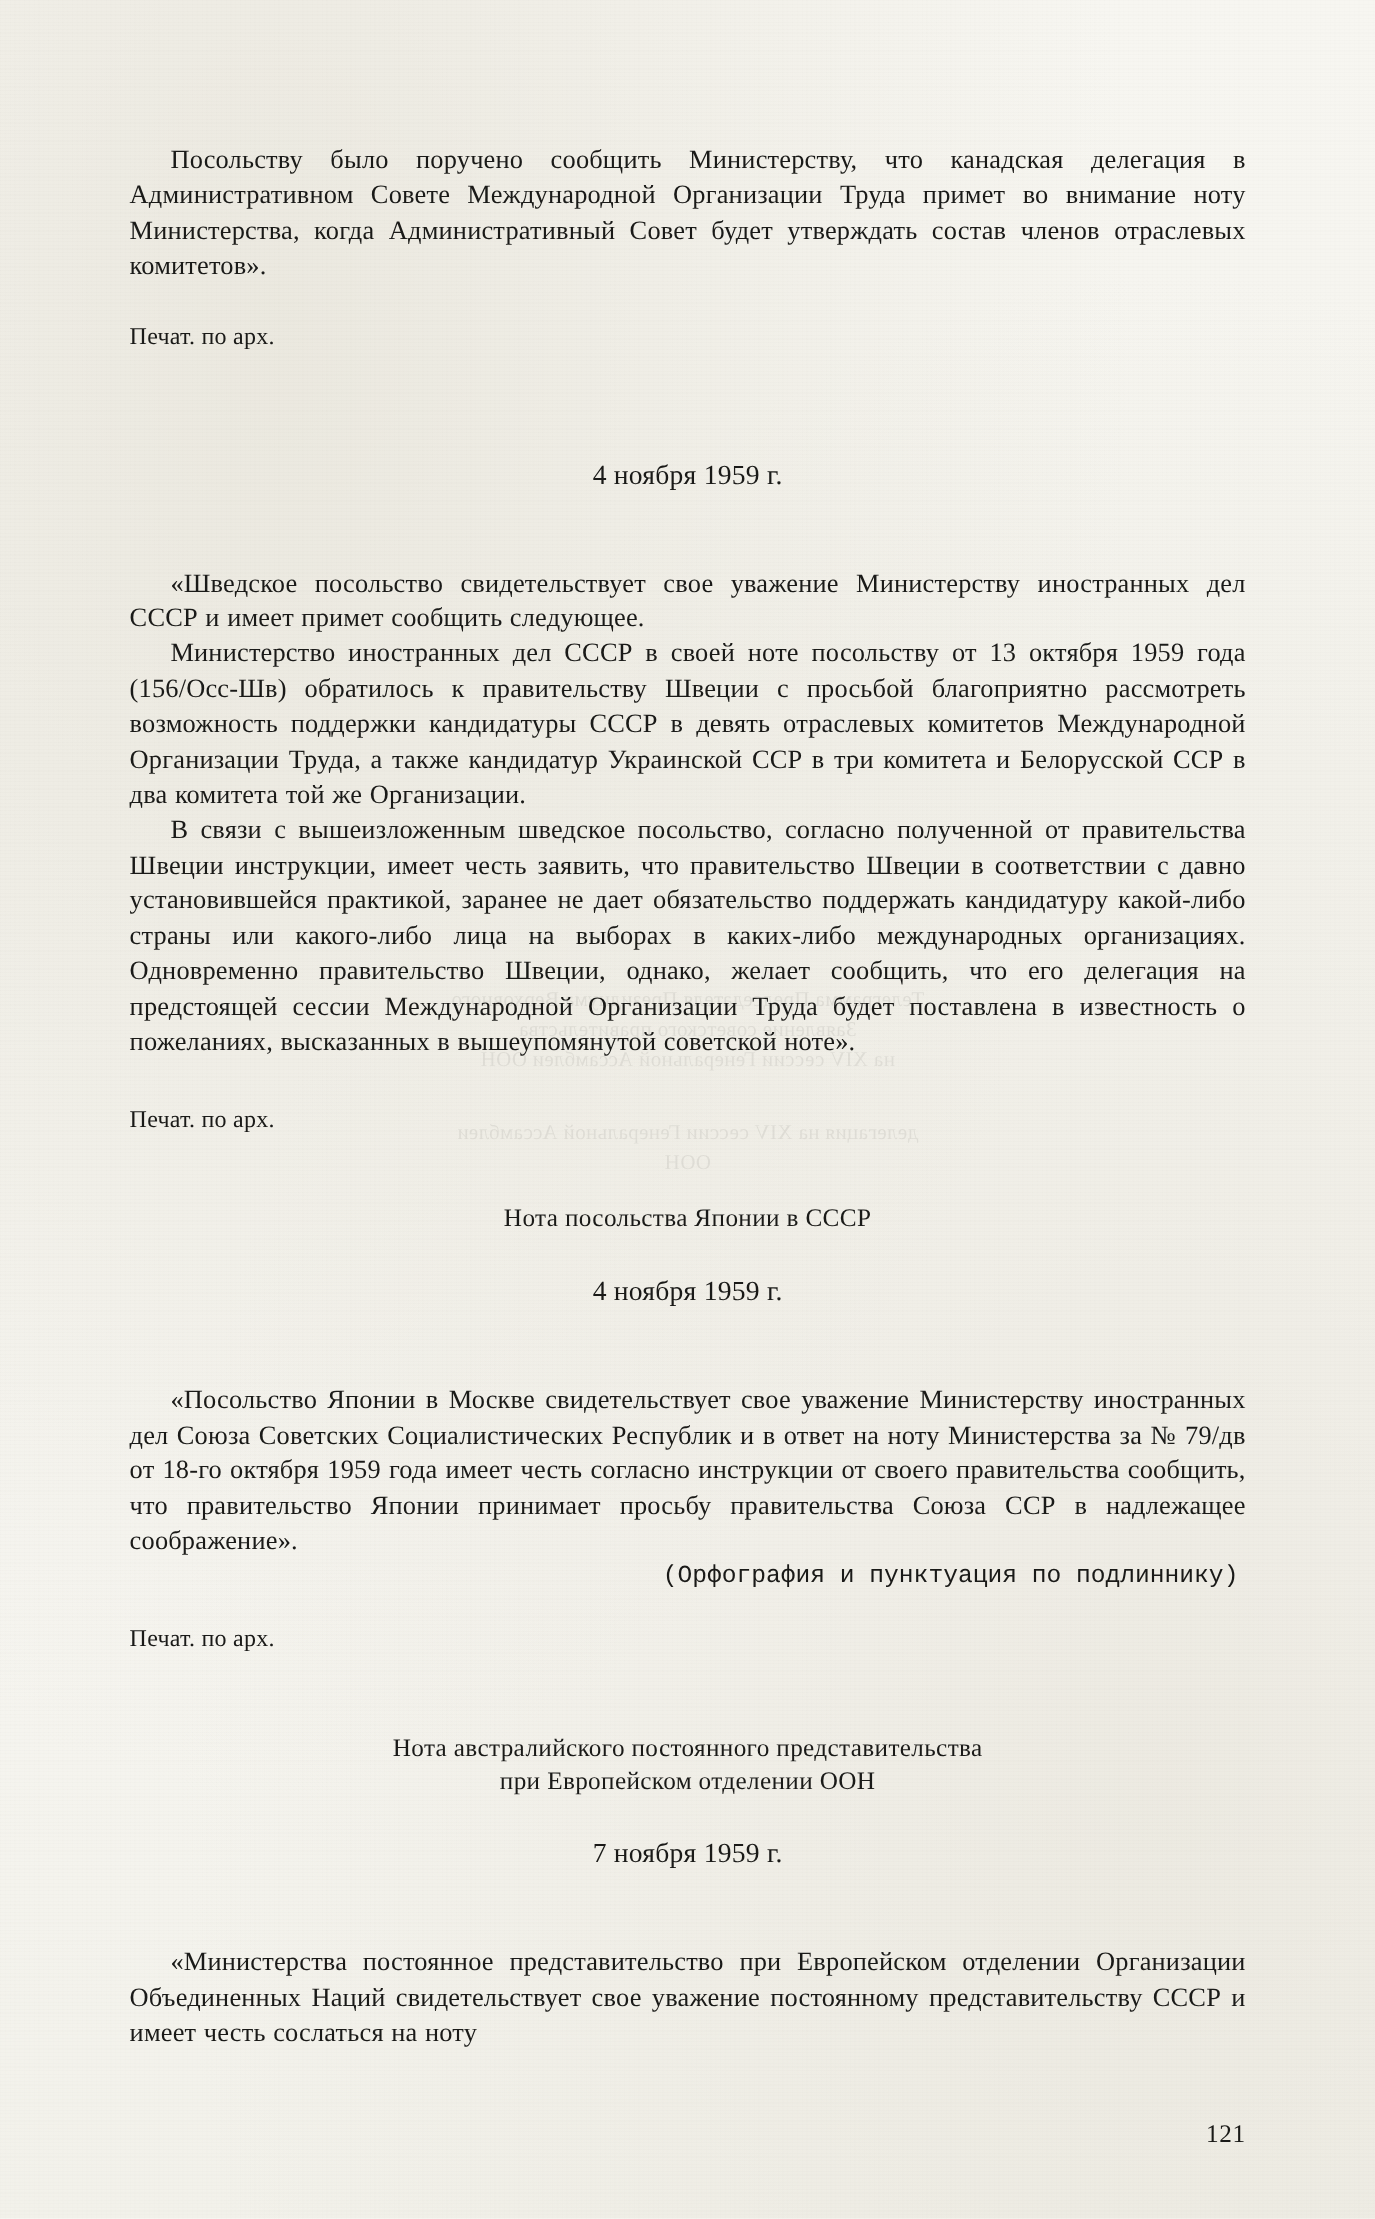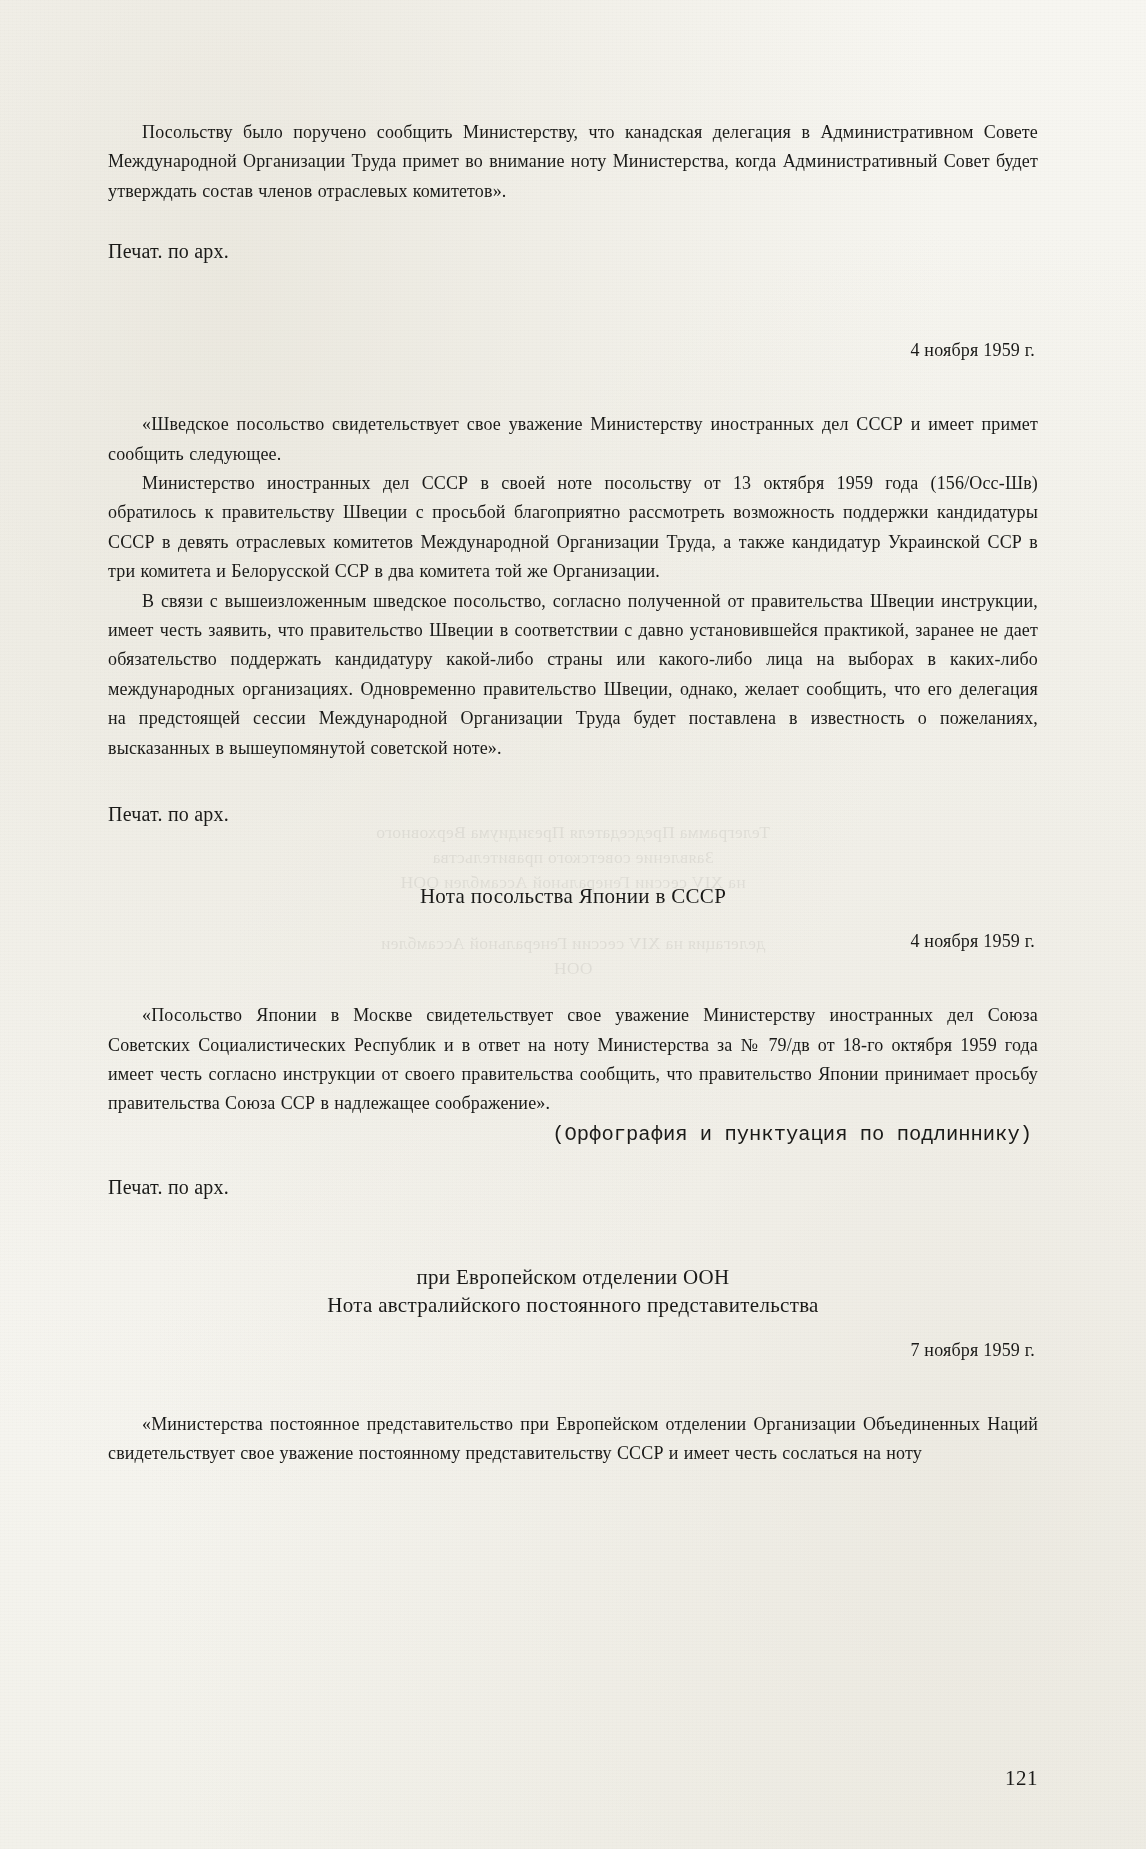--- a/index.html
+++ b/index.html
@@ -56,21 +56,21 @@
   .content {
     position: absolute;
     left: 0; top: 0;
     width: 1146px;
     height: 1849px;
     box-sizing: border-box;
     padding: 118px 108px 0 108px;
   }
 
   p.body {
-    font-size: 18px;
+    font-size: 22px;
     line-height: 29.4px;
     margin: 0;
     text-align: justify;
     text-justify: inter-word;
     letter-spacing: 0.15px;
     word-spacing: 0.6px;
   }
   p.indent { text-indent: 34px; }
 
   .src-note {
@@ -80,23 +80,23 @@
   }
 
   .doc-title {
     text-align: center;
     font-size: 21px;
     line-height: 28px;
     margin: 0;
     letter-spacing: 0.3px;
   }
   .doc-date {
-    text-align: right;
-    font-size: 18px;
-    margin: 3px;
+    text-align: center;
+    font-size: 23px;
+    margin: 16px;
     letter-spacing: 0.2px;
   }
   .right-note {
     text-align: right;
     font-size: 20.5px;
     margin: 0;
     padding-right: 6px;
     font-family: Liberation Mono, monospace;
   }
 
@@ -157,22 +157,22 @@
 
   <div class="sp-46"></div>
   <p class="body indent">«Посольство Японии в Москве свидетельствует свое уважение Министерству иностранных дел Союза Советских Социалистических Республик и в ответ на ноту Министерства за № 79/дв от 18-го октября 1959 года имеет честь согласно инструкции от своего правительства сообщить, что правительство Японии принимает просьбу правительства Союза ССР в надлежащее соображение».</p>
   <div class="sp-18" style="height:4px;"></div>
   <p class="right-note">(Орфография и пунктуация по подлиннику)</p>
 
   <div class="sp-30"></div>
   <p class="src-note">Печат. по арх.</p>
 
   <div class="sp-64"></div>
+  <p class="doc-title">Нота австралийского постоянного представительства</p>
   <p class="doc-title">при Европейском отделении ООН</p>
-  <p class="doc-title">Нота австралийского постоянного представительства</p>
   <div class="sp-18"></div>
   <p class="doc-date">7 ноября 1959 г.</p>
 
   <div class="sp-46"></div>
   <p class="body indent">«Министерства постоянное представительство при Европейском отделении Организации Объединенных Наций свидетельствует свое уважение постоянному представительству СССР и имеет честь сослаться на ноту</p>
 
 </div>
 
 <div class="page-number">121</div>
 

